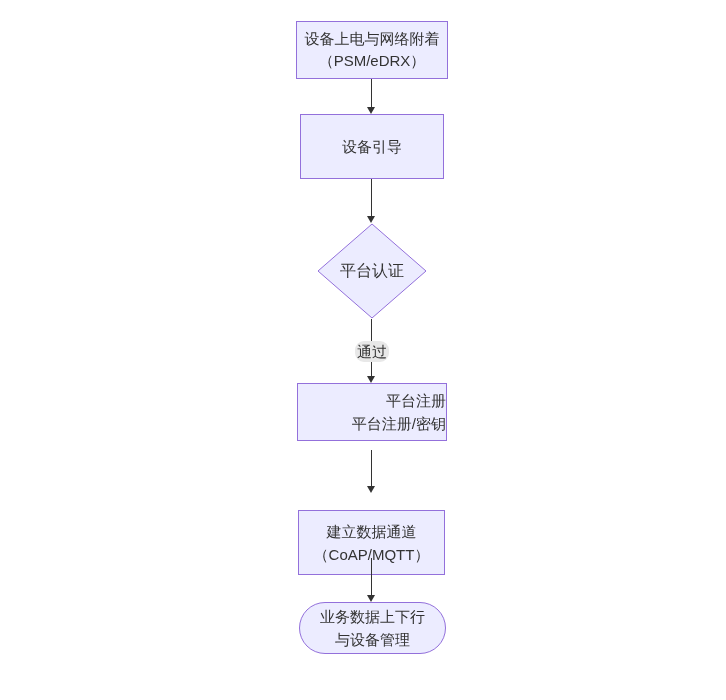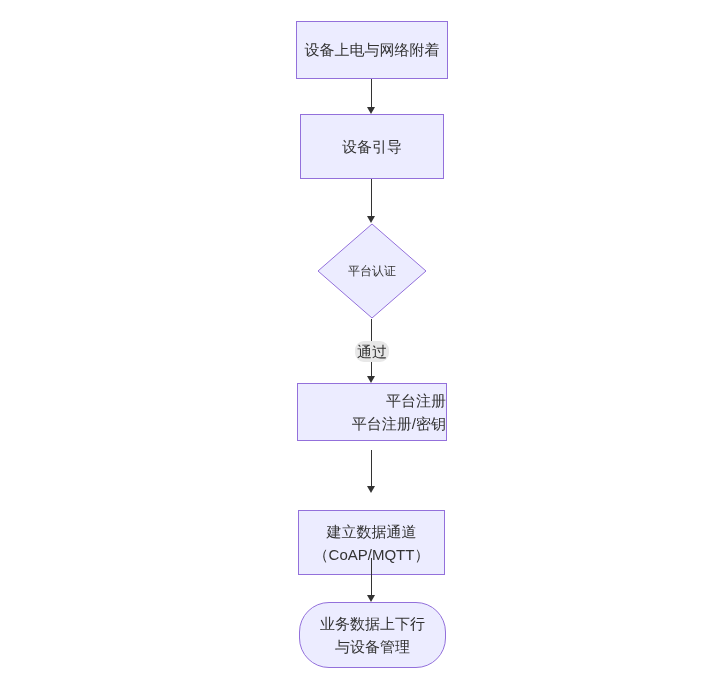--- a/index.html
+++ b/index.html
@@ -27,21 +27,21 @@
     justify-content: center;
     align-items: center;
     text-align: center;
     font-size: 15px;
     line-height: 23px;
   }
   .n1 { left: 296px; top: 21px;  width: 152px; height: 58px; line-height: 22px; align-items: center; }
   .n2 { left: 300px; top: 114px; width: 144px; height: 65px; gap: 26px; }
   .n3 { left: 297px; top: 383px; width: 150px; height: 58px; align-items: flex-end; }
   .n4 { left: 298px; top: 493px; width: 147px; height: 65px; margin-top: 17px; }
-  .n5 { left: 299px; top: 602px; width: 147px; height: 66px; border-radius: 30px; }
+  .n5 { left: 299px; top: 602px; width: 147px; height: 52px; border-radius: 30px; }
 
   
   .arrow {
     position: absolute;
     left: 371px;
     width: 1px;
     background: var(--arrow-color, #333333);
   }
   .arrow::after {
     content: "";
@@ -73,21 +73,21 @@
   }
   .diamond-label {
     position: absolute;
     left: 317px;
     top: 223px;
     width: 110px;
     height: 96px;
     display: flex;
     justify-content: center;
     align-items: center;
-    font-size: 12px;
+    font-size: 16px;
   }
 
   
   .edge-label {
     position: absolute;
     left: 372px;
     top: 341px;
     transform: translateX(-50%);
     background: var(--edge-label-bg, #e8e8e8);
     padding: 0 2px;
@@ -97,20 +97,21 @@
     border-radius: 9px;
   }
 </style>
 </head>
 <body>
 
 <div class="canvas" style="--bg: #ffffff; --node-fill: #ECECFF; --node-border: #9370DB; --arrow-color: #333333; --text-color: #333333; --edge-label-bg: #e8e8e8;">
 
   <div class="node n1">
     <span class="line">设备上电与网络附着</span>
+    <span class="line">（PSM/eDRX）</span>
   </div>
 
   <div class="arrow a1"></div>
 
   <div class="node n2">
     <span class="line">设备引导</span>
   </div>
 
   <div class="arrow a2"></div>
 

